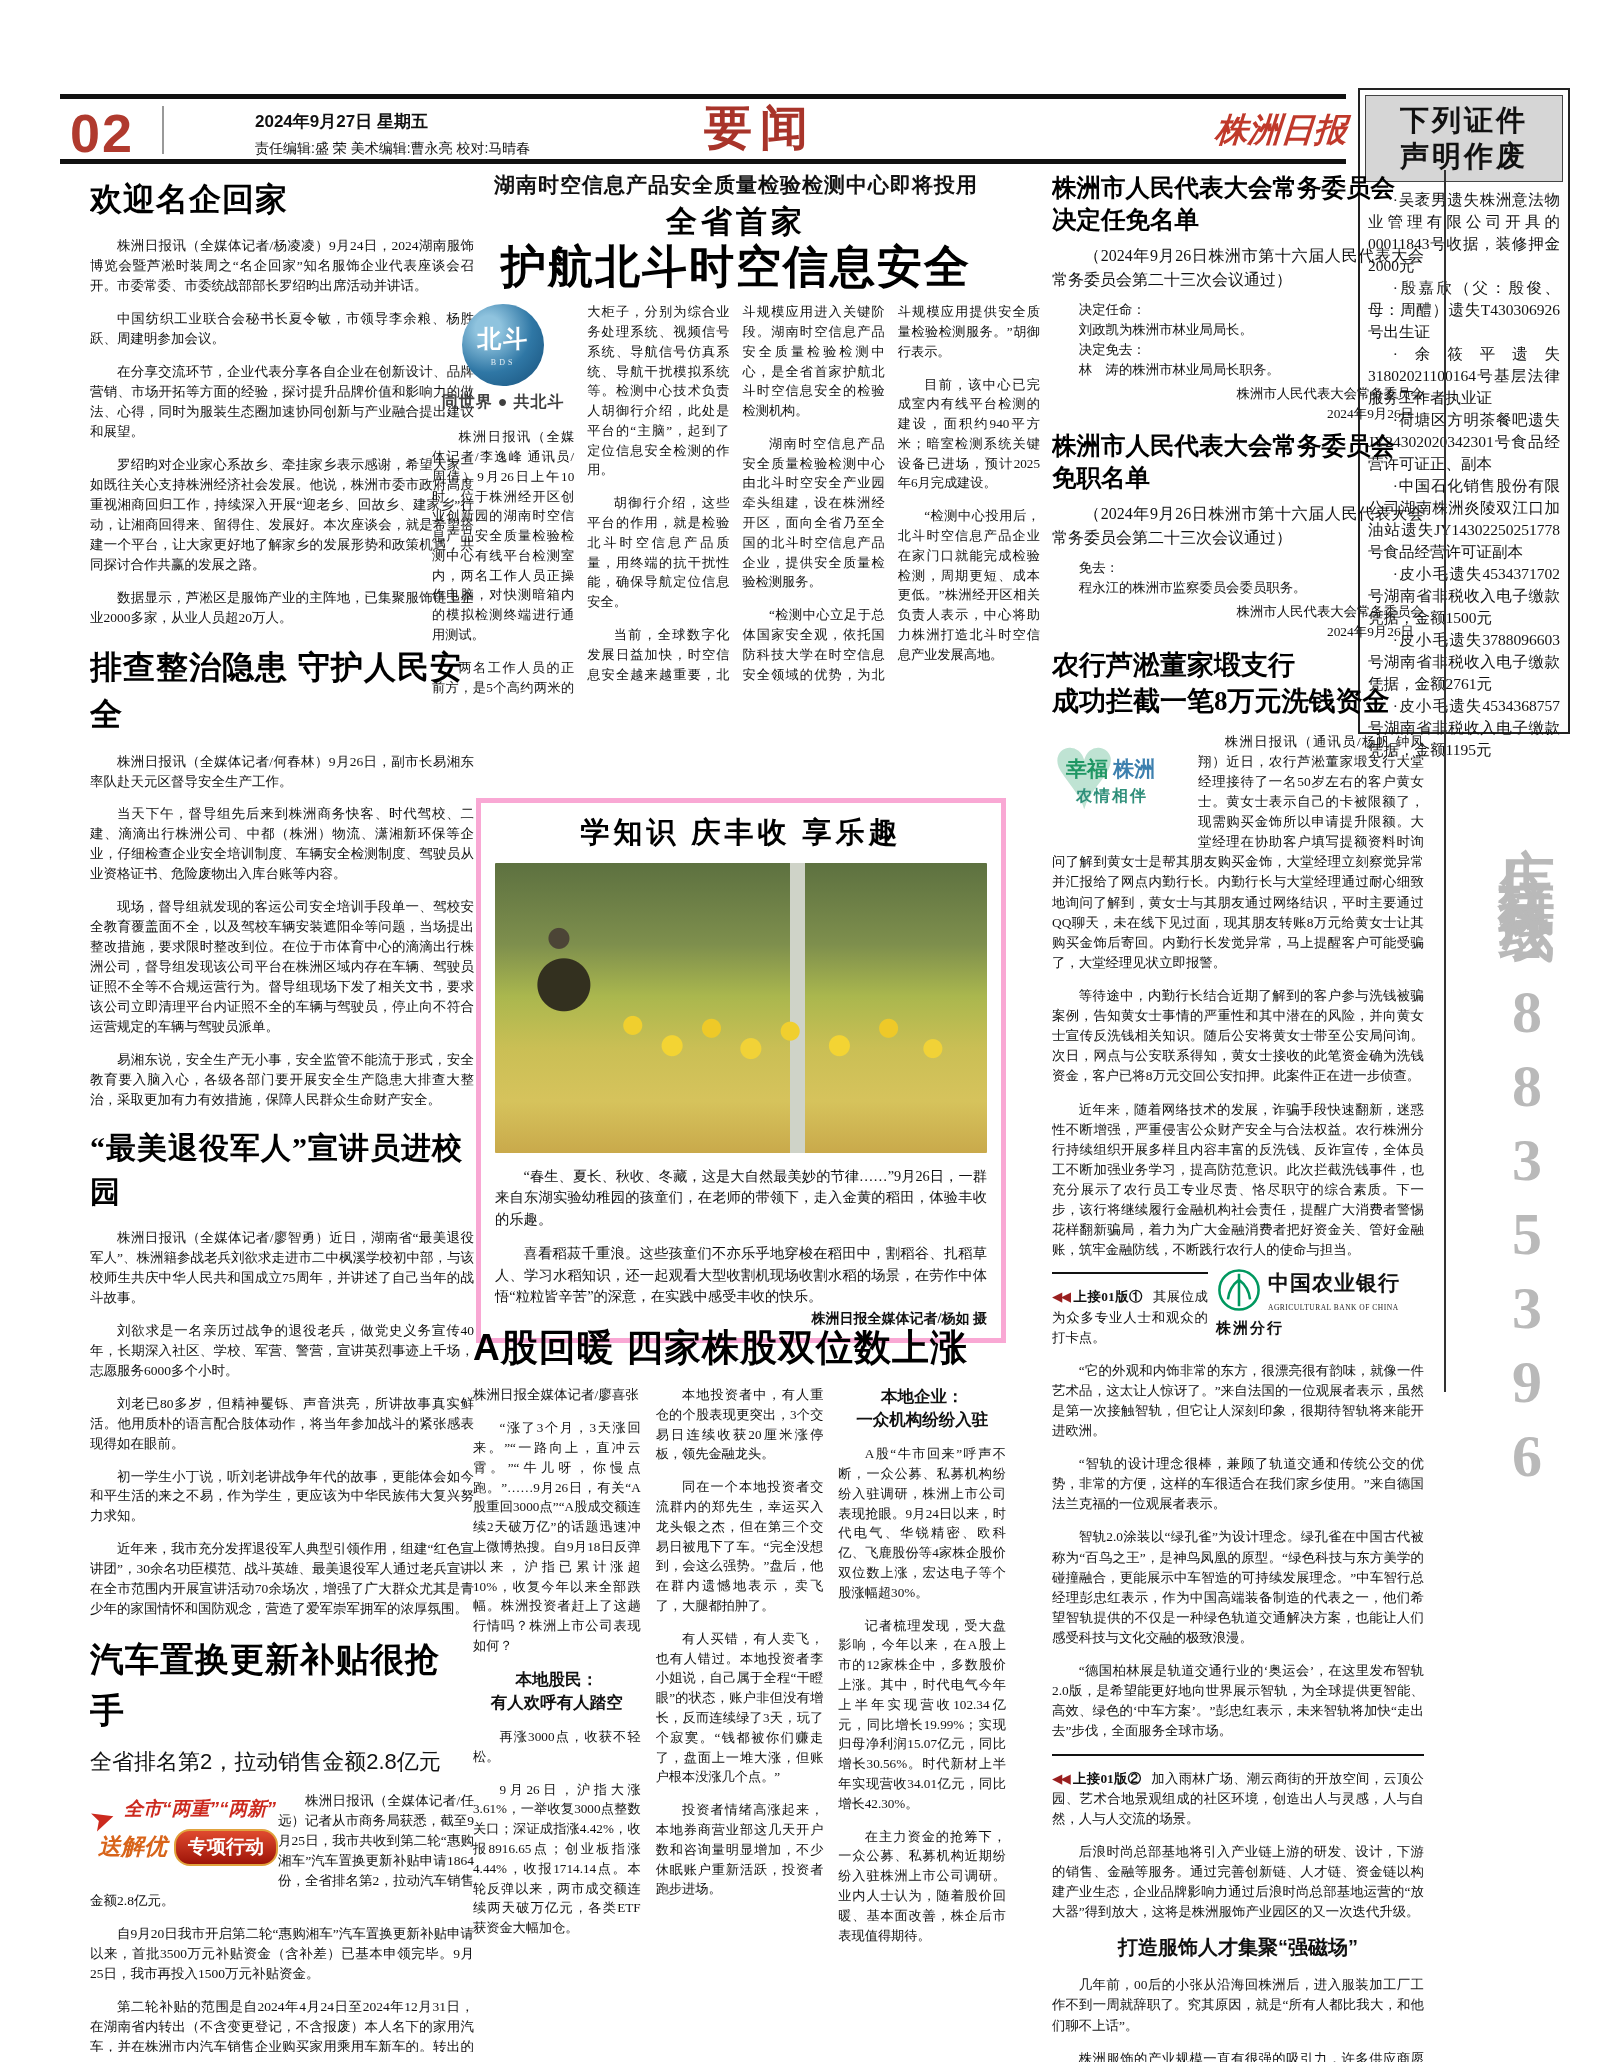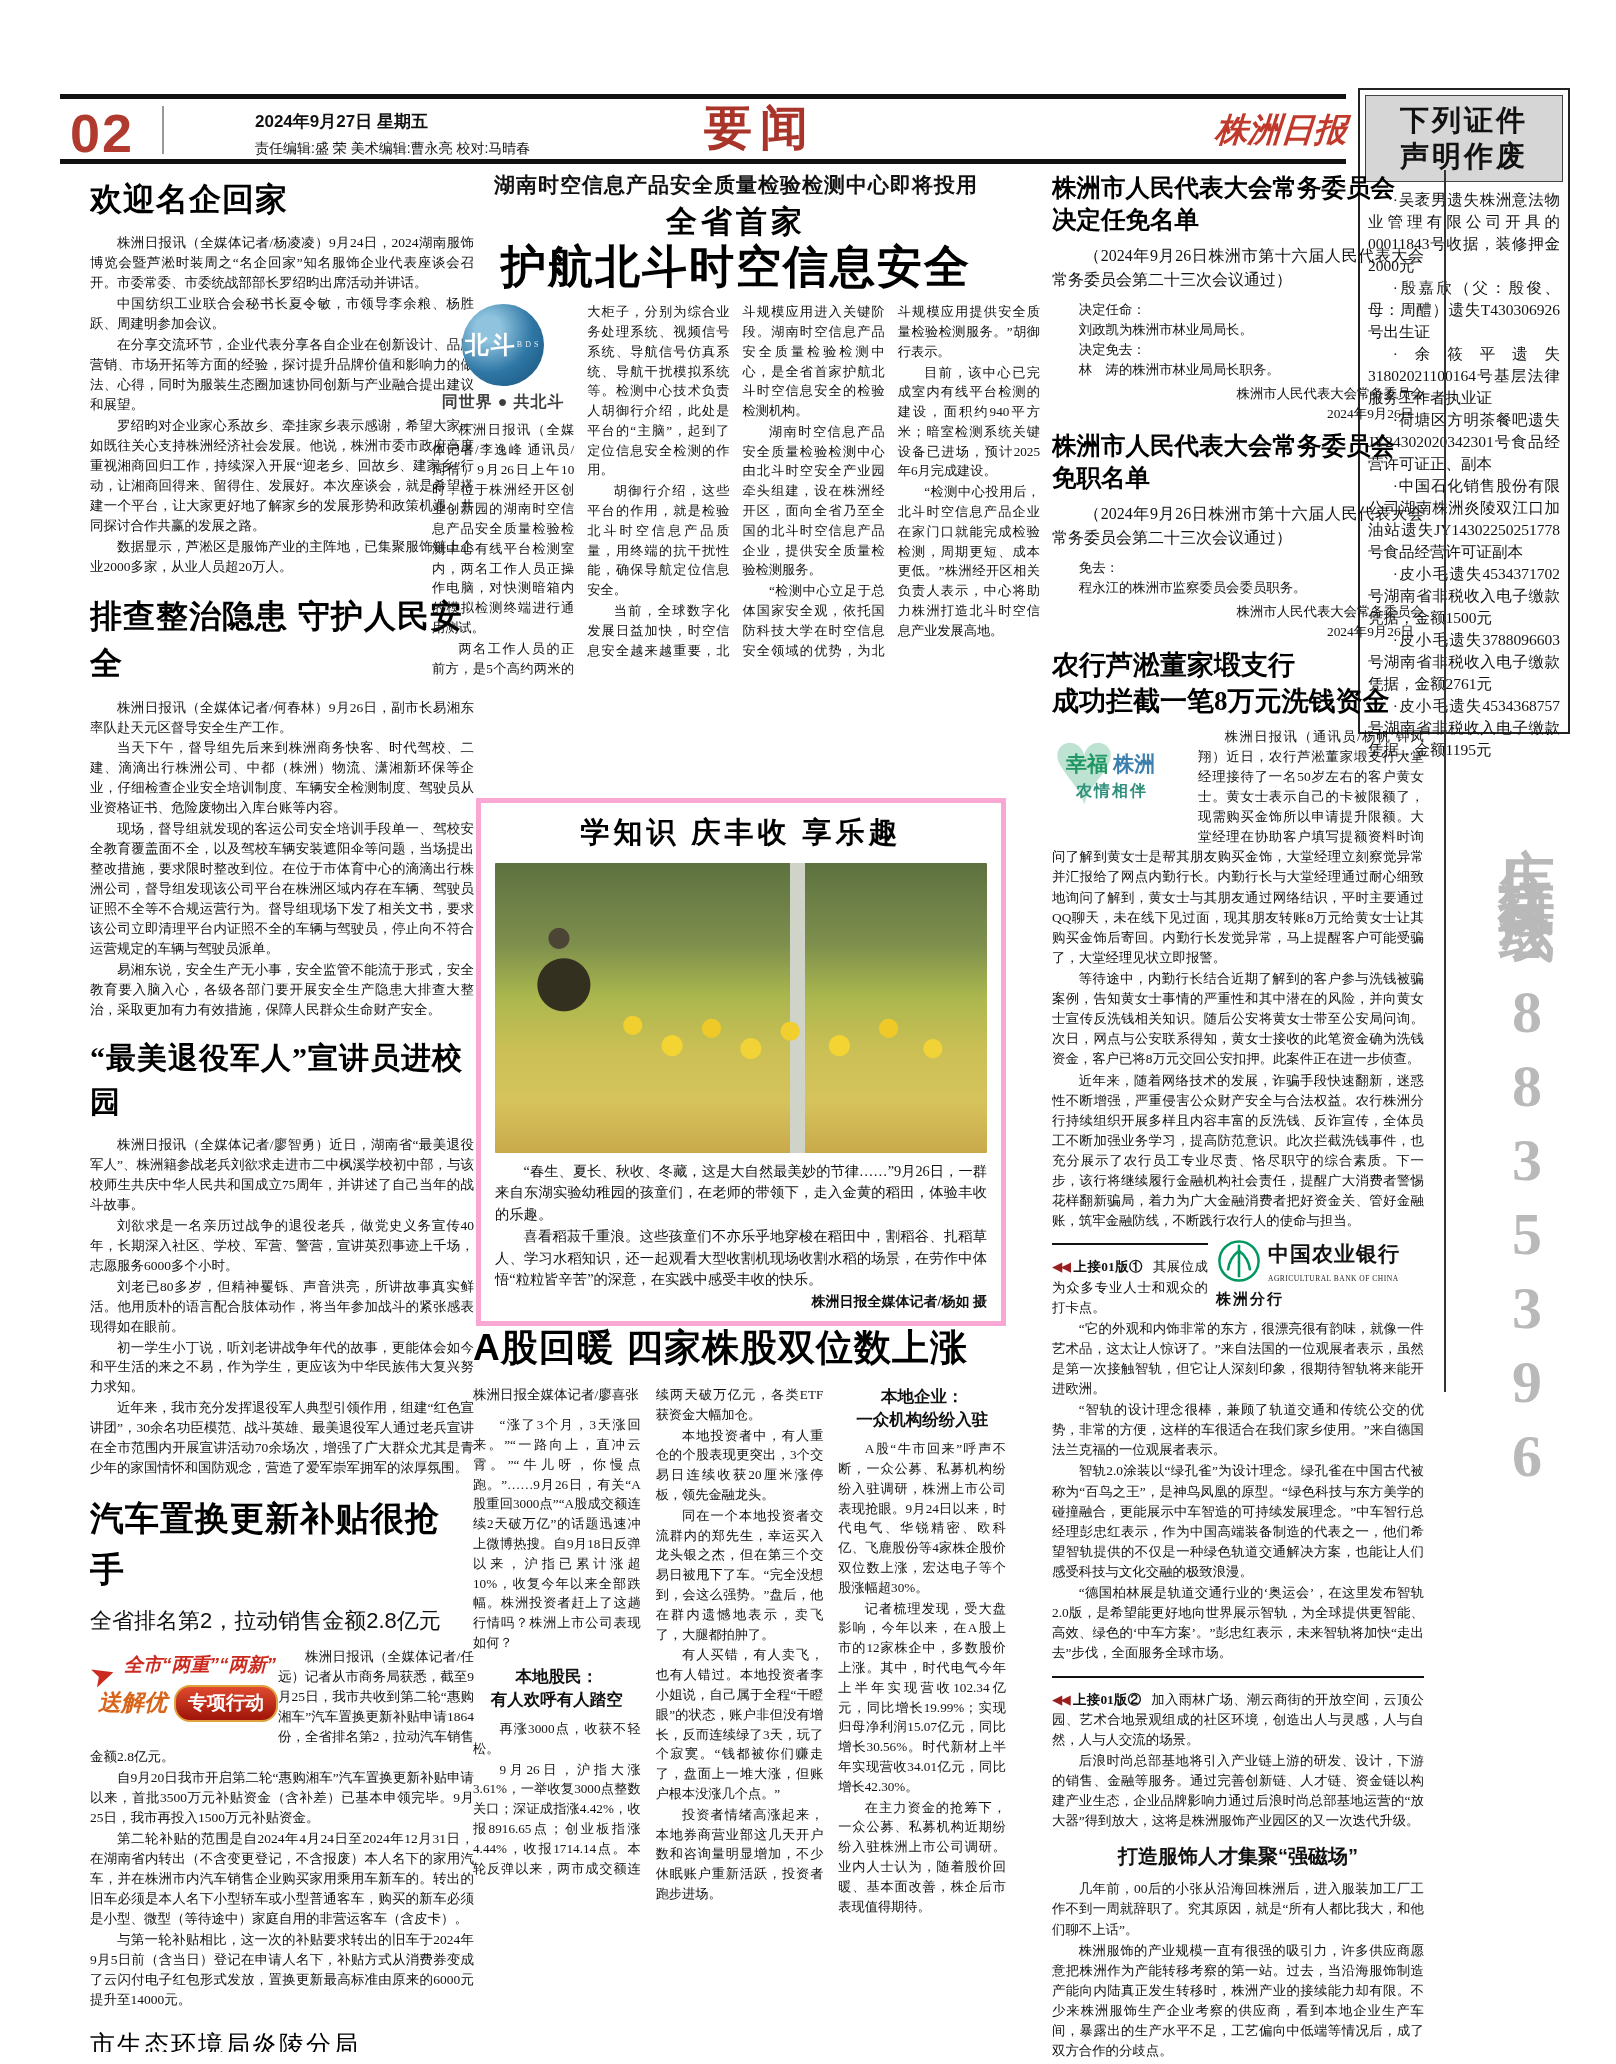--- a/index.html
+++ b/index.html
@@ -27,21 +27,21 @@
                  padding:6px 0;line-height:1.25;}
   .notices-title span{display:block;letter-spacing:3px;}
   .notices-body{padding:2px 8px;font-size:15.5px;line-height:1.42;}
   .notice{margin:0;text-indent:1.6em;text-align:justify;}
   
   .hotline{position:absolute;left:1489px;top:802px;height:1240px;writing-mode:vertical-rl;
            text-orientation:upright;color:#b9b9b9;font-weight:700;}
   .hl-label{font-size:56px;letter-spacing:12px;font-family:"Liberation Sans",sans-serif;}
   .hl-num{font-size:60px;letter-spacing:8px;margin-top:14px;font-family:"Liberation Serif",serif;}
   
-  .bp{margin:0 0 1px;text-indent:2em;text-align:justify;}
+  .bp{margin:13px 0 1px;text-indent:2em;text-align:justify;}
   .hl-sans{font-family:"Liberation Sans",sans-serif;font-weight:700;color:#000;margin:0;}
   .hl-serif{font-family:"Liberation Serif",serif;font-weight:700;color:#000;margin:0;}
   
   .col1{position:absolute;left:90px;top:172px;width:384px;height:1880px;overflow:hidden;
         font-size:13.5px;line-height:1.48;}
   .col1 h2.a-head{font-size:32px;margin:4px 0 10px;letter-spacing:1px;}
   .col1 .art{margin-bottom:16px;}
   .dek{font-size:22px;margin:2px 0 10px;font-family:"Liberation Sans",sans-serif;}
   .promo-badge{float:left;width:178px;height:88px;margin:4px 10px 2px 0;position:relative;}
   .promo-arrow{position:absolute;left:0;top:2px;font-size:30px;color:#cc2a1e;transform:rotate(-18deg);}
@@ -60,21 +60,21 @@
   .cont-lead{text-indent:0;}
   
   .center-top{position:absolute;left:432px;top:171px;width:608px;height:620px;overflow:hidden;}
   .kicker{text-align:center;font-size:21px;font-weight:600;margin:0 0 6px;letter-spacing:1px;}
   .big-h1{text-align:center;font-size:31px;line-height:1.12;margin:0;letter-spacing:4px;}
   .big-h2{text-align:center;font-size:45px;line-height:1.12;margin:2px 0 10px;letter-spacing:2px;}
   .tb-body{column-count:4;column-gap:13px;height:452px;font-size:13.2px;line-height:1.5;}
   .bd-wrap{break-inside:avoid;text-align:center;margin-bottom:6px;}
   .bd-logo{width:82px;height:82px;margin:2px auto 4px;border-radius:50%;
            background:radial-gradient(circle at 32% 30%,#8fc3de 0 16%,#2f77a5 55%,#174f79);
-           display:flex;flex-direction:row;align-items:center;justify-content:center;color:#fff;}
+           display:flex;flex-direction:column;align-items:center;justify-content:center;color:#fff;}
   .bd-logo .cn{font-size:24px;font-weight:700;letter-spacing:2px;}
   .bd-logo .en{font-size:8px;letter-spacing:3px;opacity:.85;}
   .bd-slogan{color:#404040;font-weight:700;font-size:16px;letter-spacing:1px;}
   
   .photo-box{position:absolute;left:476px;top:798px;width:530px;border:5px solid #f9a8d4;
              box-sizing:border-box;background:#fff;padding:8px 14px 10px;}
   .pb-title{text-align:center;font-size:29px;margin:2px 0 10px;letter-spacing:4px;}
   .photo{height:290px;border-radius:1px;background:
      radial-gradient(circle at 13% 26%, #4c4536 0 10px, rgba(0,0,0,0) 11px),
      radial-gradient(circle at 14% 42%, #33301f 0 26px, rgba(0,0,0,0) 27px),

